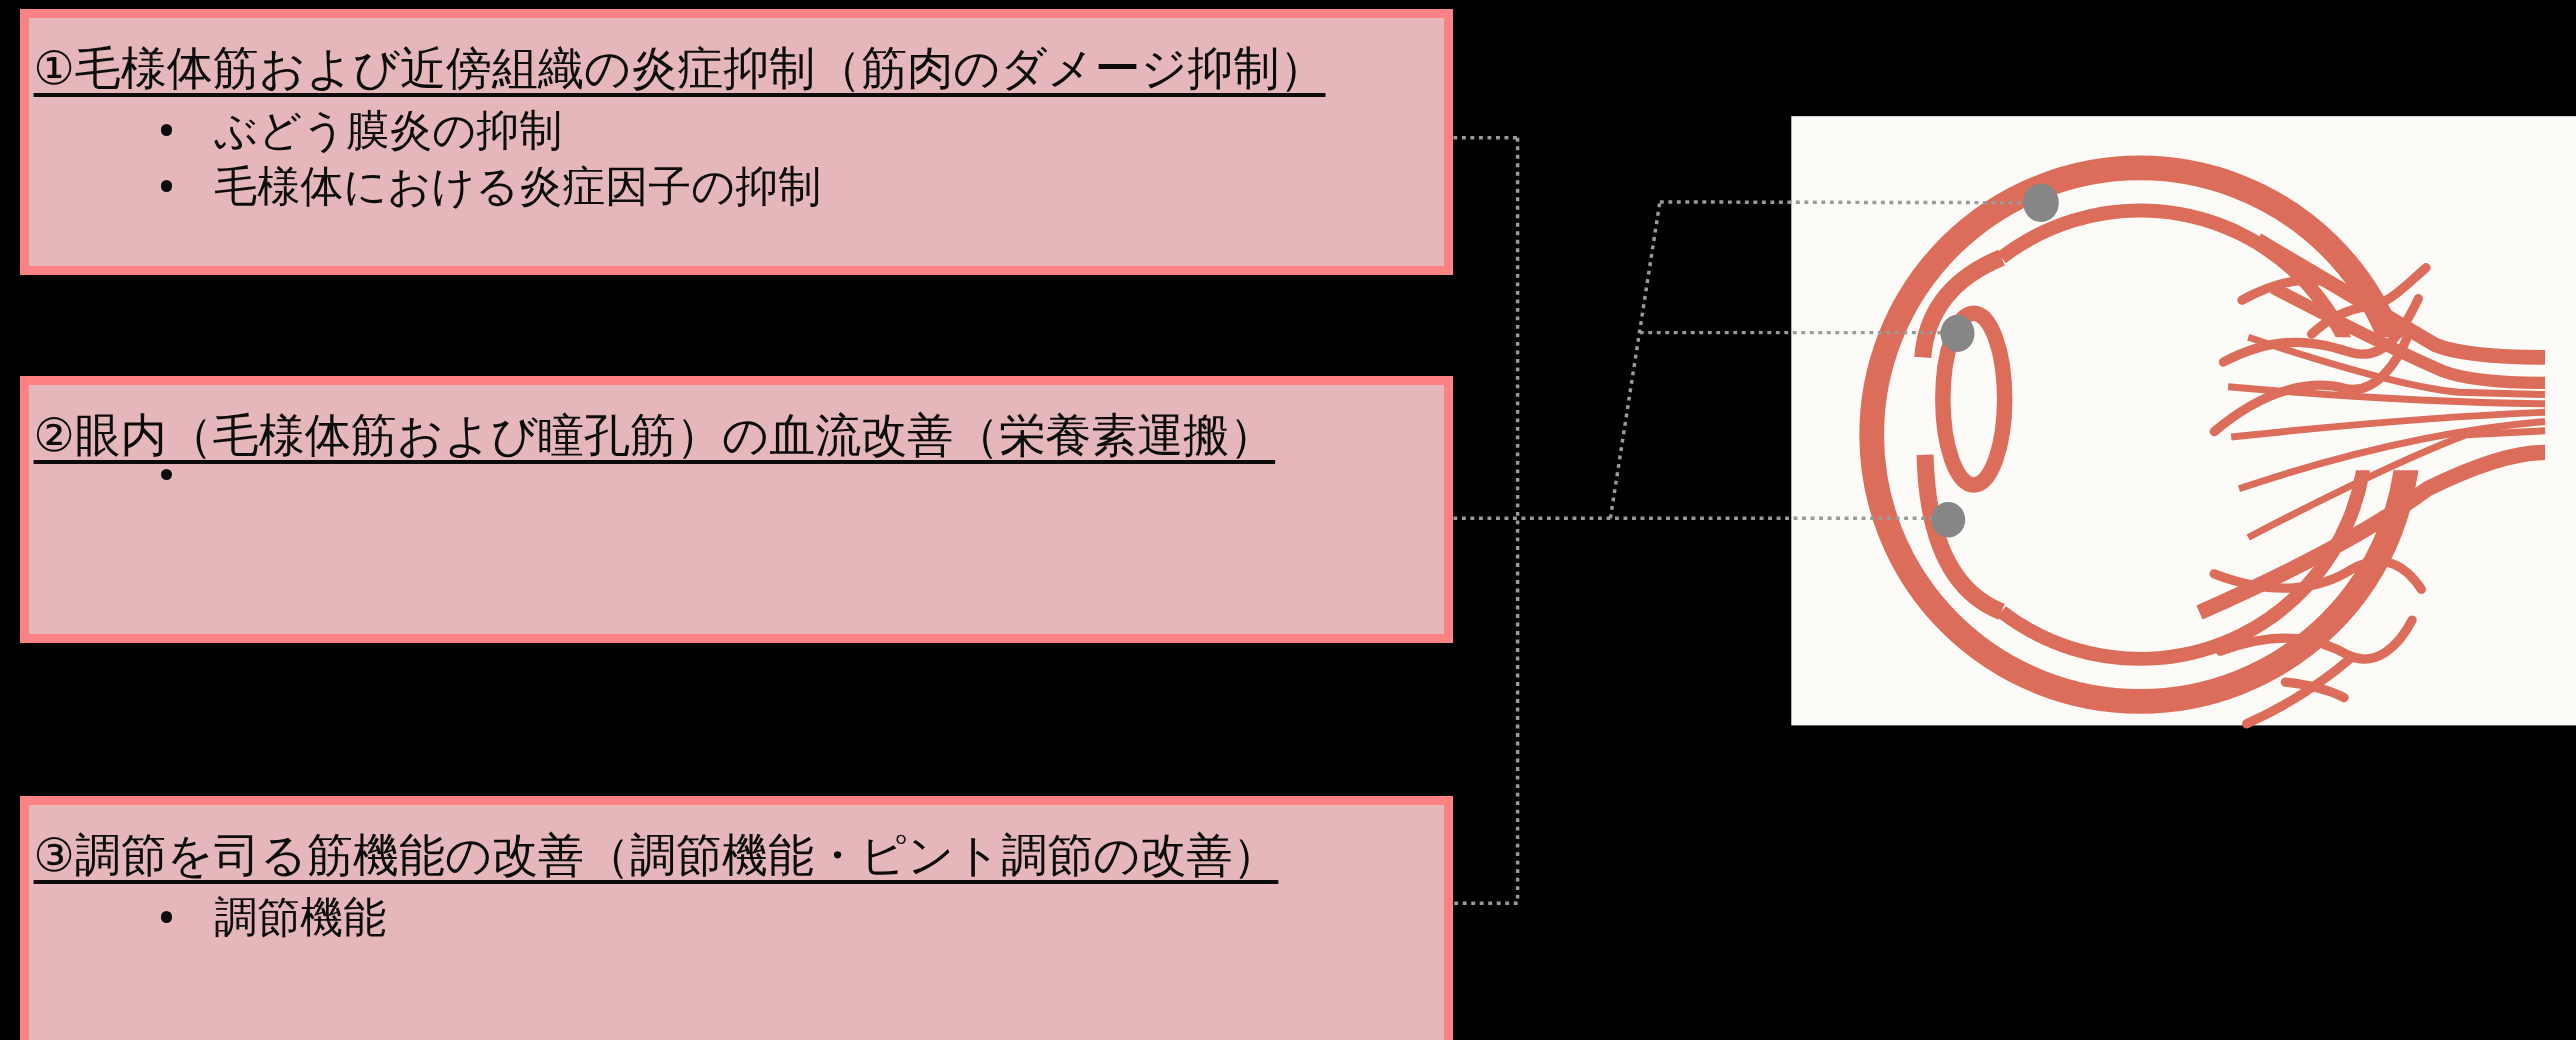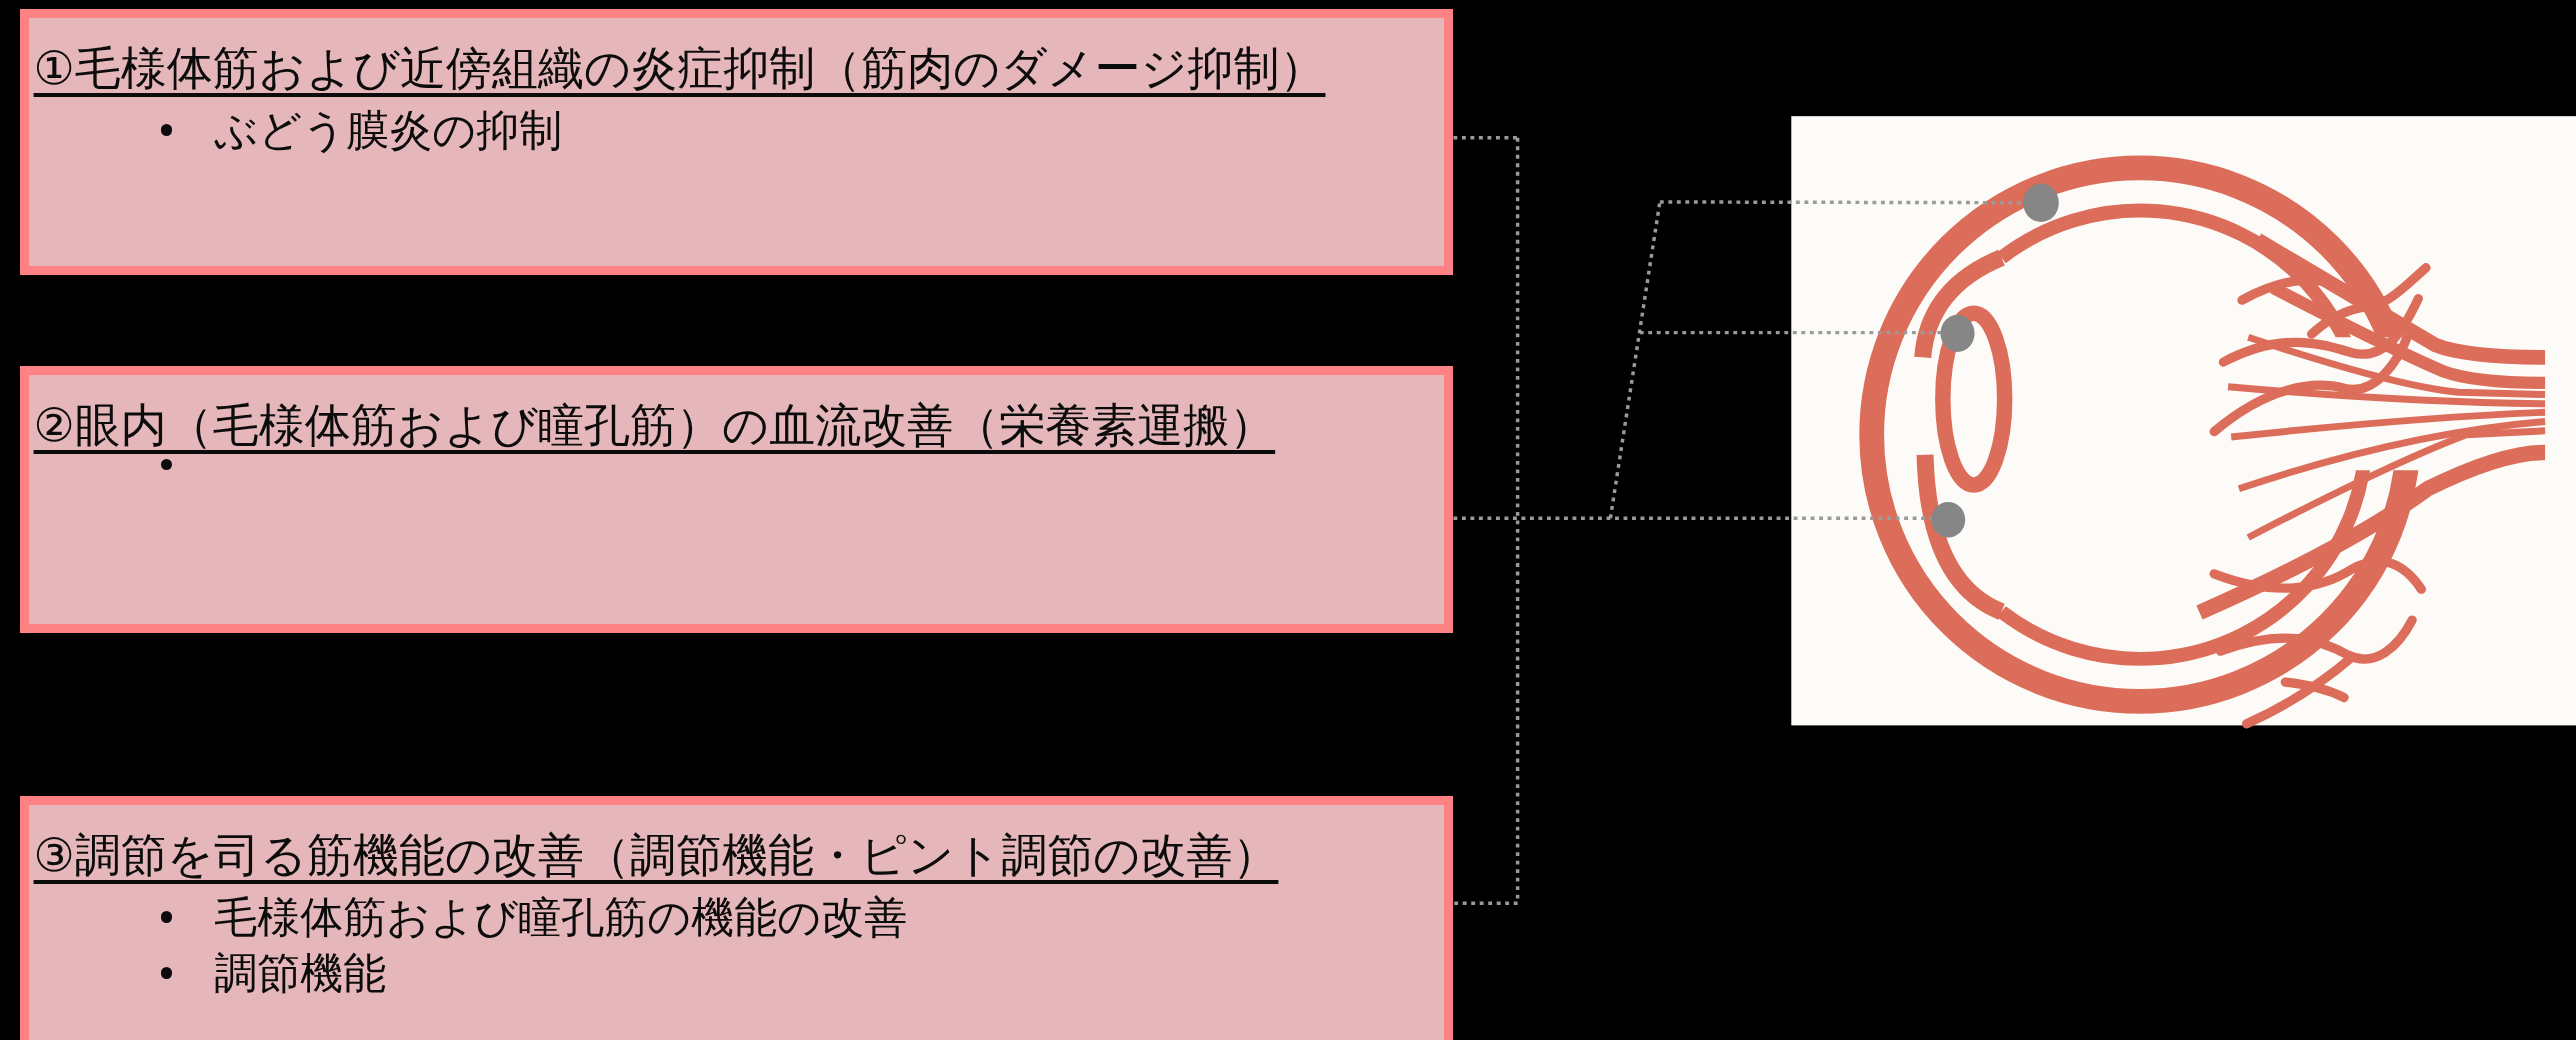--- a/index.html
+++ b/index.html
@@ -9,21 +9,21 @@
   html,body{margin:0;padding:0;}
   body{
     width:2576px;height:1041px;position:relative;background:var(--bg);
     font-family:"Liberation Sans","DejaVu Sans",sans-serif;overflow:hidden;
   }
   .info-box{
     position:absolute;left:20px;width:1433px;box-sizing:border-box;
     background:var(--box-fill);border:9.3px solid var(--box-border);color:var(--text);
   }
   #box1{top:9px;height:266px}
-  #box2{top:366px;height:267px}
+  #box2{top:376px;height:267px}
   #box3{top:796px;height:273px}
   .box-inner{padding:21.6px 12.4px 0 4.6px;}
   .box-title{
     font-size:46px;line-height:56px;white-space:nowrap;
     text-decoration:underline;text-decoration-thickness:3.9px;text-underline-offset:9.3px;
   }
   .bullet-list{margin:6.2px 0 0 0;text-align:center;}
   .bullet{display:flex;align-items:center;font-size:43px;line-height:56px;white-space:nowrap;}
   .bullet-dot{flex:none;width:11.6px;height:11.6px;border-radius:50%;background:var(--text);
     margin-left:127px;margin-right:42px;}
@@ -38,43 +38,43 @@
 <body>
 
 <div class="info-box" id="box1">
   <div class="box-inner">
     <div class="box-title">①毛様体筋および近傍組織の炎症抑制（筋肉のダメージ抑制）</div>
     <div class="bullet-list">
       <div class="bullet">
         <span class="bullet-dot"></span>
         <span>ぶどう膜炎の抑制</span>
       </div>
+      <div class="bullet">
+        <span class="bullet-dot"></span>
+        <span>毛様体における炎症因子の抑制</span>
+      </div>
     </div>
   </div>
 </div>
 
 <div class="info-box" id="box2">
   <div class="box-inner">
     <div class="box-title">②眼内（毛様体筋および瞳孔筋）の血流改善（栄養素運搬）</div>
     <div class="bullet-list">
       <div class="bullet">
         <span class="bullet-dot"></span>
       </div>
     </div>
   </div>
 </div>
 
 <div class="info-box" id="box3">
   <div class="box-inner">
     <div class="box-title">③調節を司る筋機能の改善（調節機能・ピント調節の改善）</div>
     <div class="bullet-list">
-      <div class="bullet">
-        <span class="bullet-dot"></span>
-        <span>毛様体筋および瞳孔筋の機能の改善</span>
-      </div>
       <div class="bullet">
         <span class="bullet-dot"></span>
         <span>調節機能</span>
       </div>
     </div>
   </div>
 </div>
 
 <svg id="overlay" viewBox="0 0 3332 1346">
 

